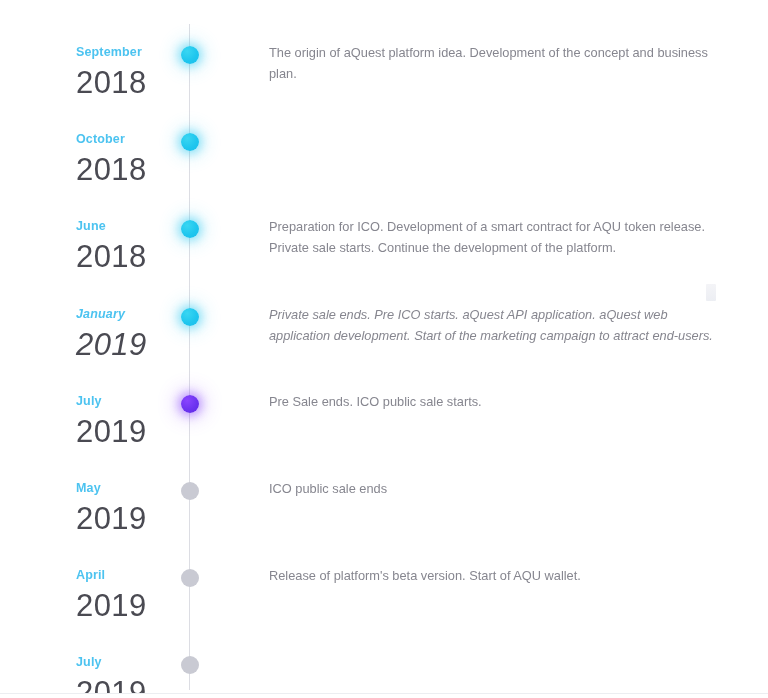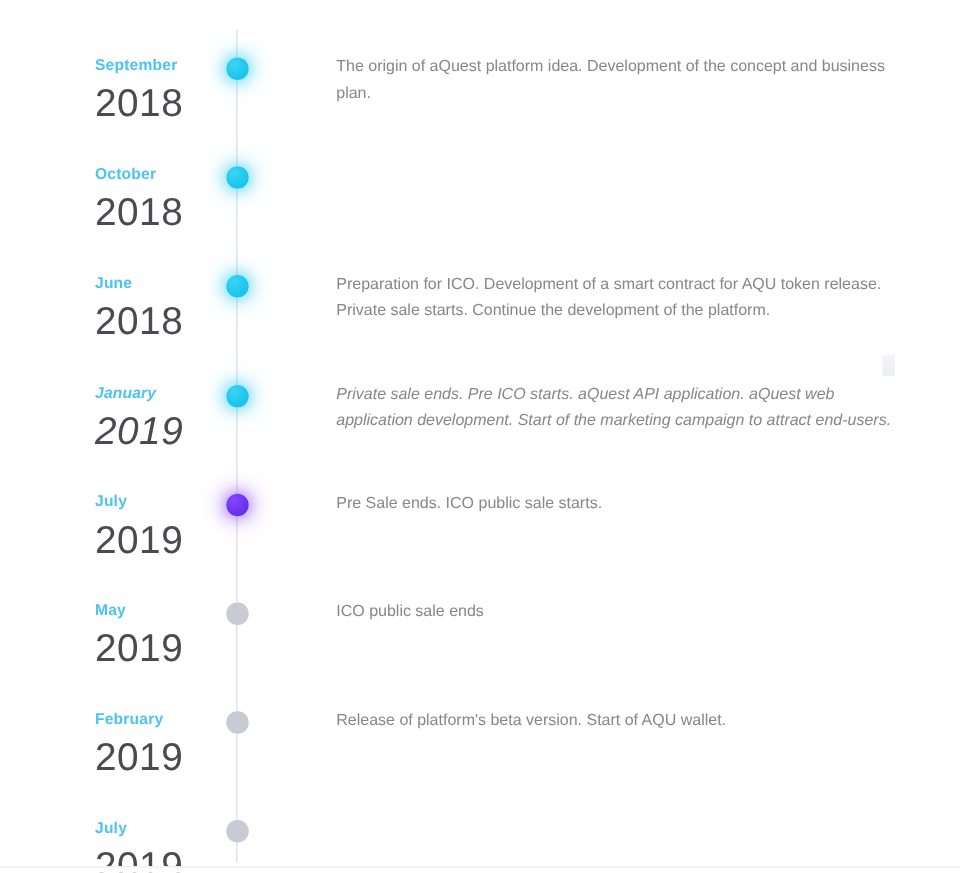--- a/index.html
+++ b/index.html
@@ -178,21 +178,21 @@
       <div class="milestone" style="top: 481px;">
         <div class="milestone-date">
           <span class="milestone-month">May</span>
           <span class="milestone-year">2019</span>
         </div>
         <div class="milestone-node inactive" style="top: 1px;"></div>
         <div class="milestone-description">ICO public sale ends</div>
       </div>
       <div class="milestone" style="top: 568.2px;">
         <div class="milestone-date">
-          <span class="milestone-month">February</span>
+          <span class="milestone-month">April</span>
           <span class="milestone-year">2019</span>
         </div>
         <div class="milestone-node inactive" style="top: 1px;"></div>
         <div class="milestone-description">Release of platform's beta version. Start of AQU wallet.</div>
       </div>
       <div class="milestone" style="top: 655.4px;">
         <div class="milestone-date">
           <span class="milestone-month">July</span>
           <span class="milestone-year">2019</span>
         </div>

